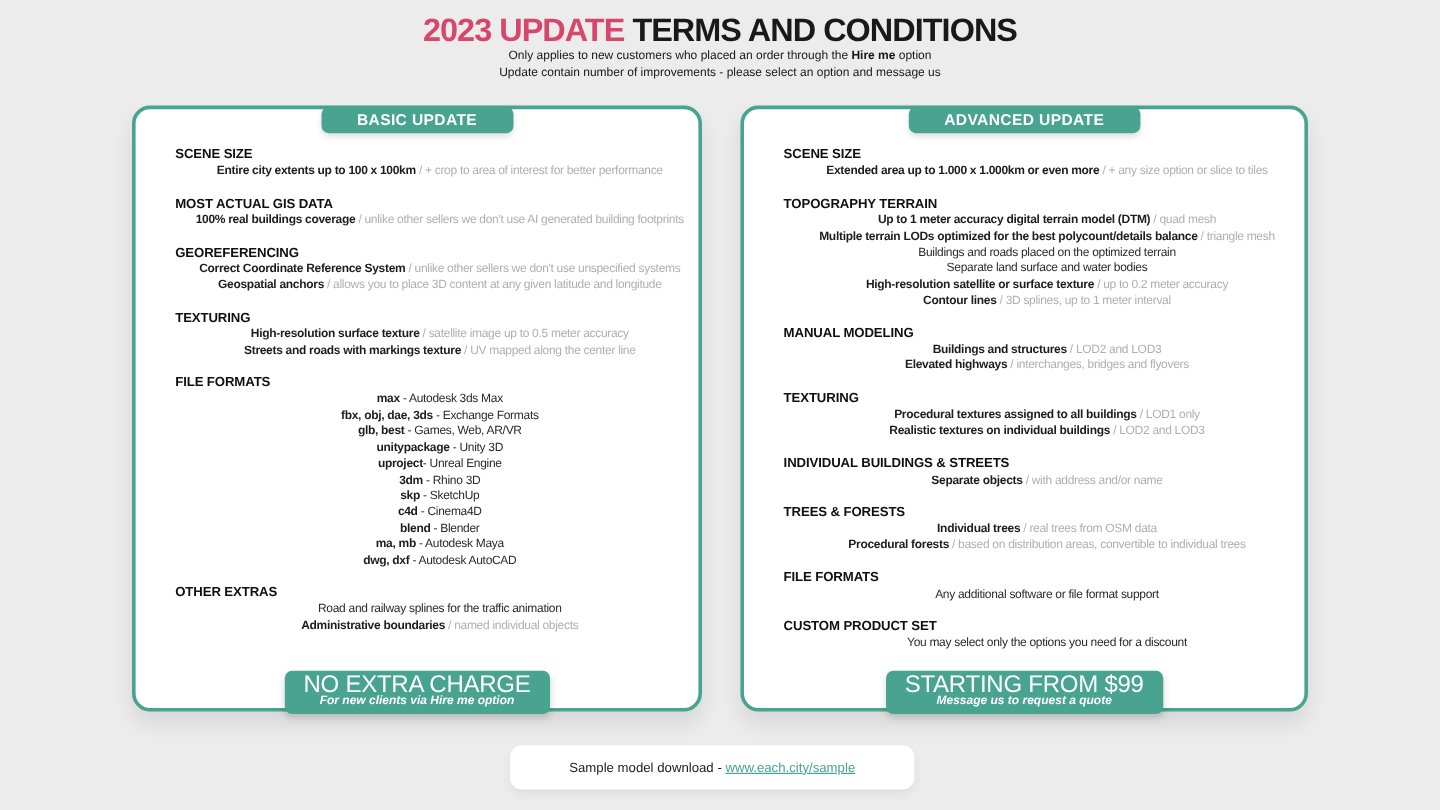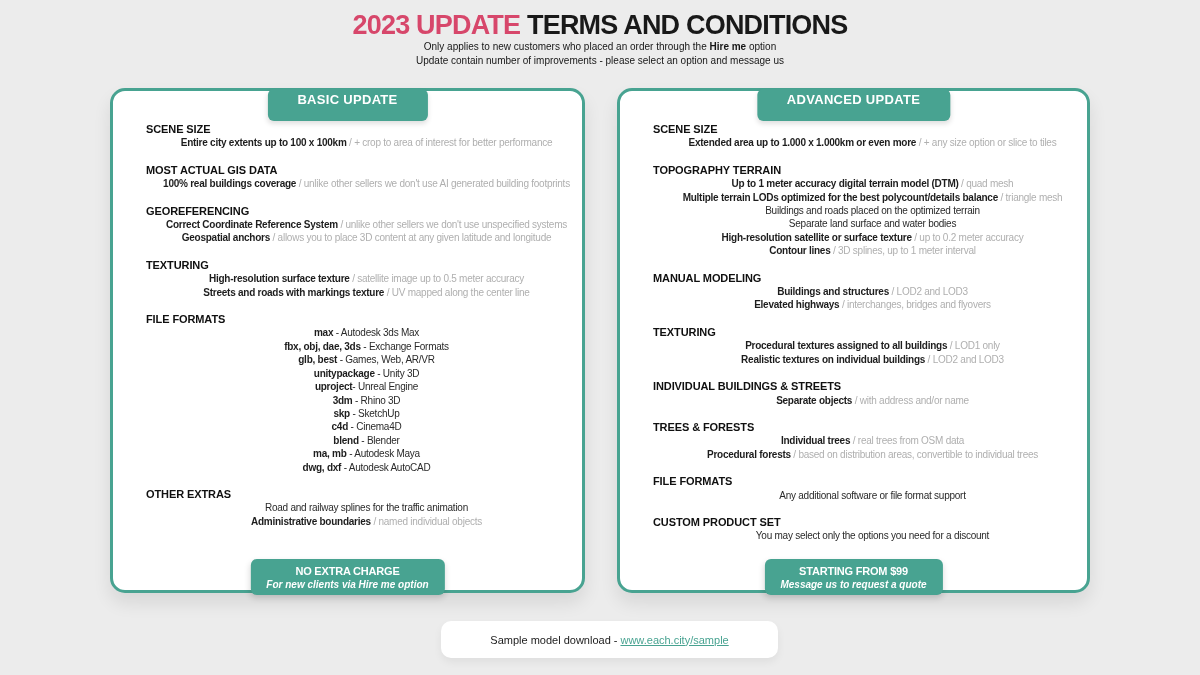--- a/index.html
+++ b/index.html
@@ -27,49 +27,49 @@
     border:3px solid var(--teal);
     border-radius:15px;
     box-shadow:0 10px 18px rgba(0,0,0,0.09);
   }
   .panel-left{left:110px; width:475px;}
   .panel-right{left:617px; width:473px;}
   .top-badge{
     position:absolute; top:-2px; left:50%; transform:translateX(-50%);
     background:var(--teal); color:#fff;
     font-weight:700; font-size:13px; line-height:22px; letter-spacing:0.3px;
-    height:32px; padding:0 30px; border-radius:6px;
+    height:22px; padding:0 30px; border-radius:6px;
     box-shadow:0 3px 5px rgba(0,0,0,0.12);
     white-space:nowrap;
   }
   .bottom-badge{
     position:absolute; bottom:-5px; left:50%; transform:translateX(-50%);
     background:var(--teal); color:#fff; text-align:center;
     padding:4px 16px 5px; border-radius:6px;
     box-shadow:0 3px 6px rgba(0,0,0,0.15);
     white-space:nowrap;
   }
-  .bb-title{font-size:11px; line-height:17px; font-weight:700; letter-spacing:-0.2px;}
+  .bb-title{font-size:20px; line-height:17px; font-weight:400; letter-spacing:-0.2px;}
   .bb-sub{font-size:10px; line-height:10px; font-weight:700;font-style:italic;}
   .panel-content{padding:32px 6px 0 33px; overflow:hidden; height:100%;}
   .section{margin-bottom:14px;}
   .section-heading{
     font-size:11px; line-height:13.4px; font-weight:700;
     letter-spacing:-0.1px; color:#101010;
   }
   .item{
     padding-left:11px; font-size:10px; line-height:13.4px;
     letter-spacing:-0.25px; white-space:nowrap;text-align:center;
   }
   .item .main{font-weight:700; color:#1d1d1d;}
   .item .note{font-weight:400; color:#2a2a2a;}
   .item .note.gray{color:var(--gray);}
   
   .footer-pill{
-    position:absolute; left:441px; top:621px; width:337px; height:37px;
+    position:absolute; left:425px; top:621px; width:337px; height:37px;
     background:#fff; border-radius:10px;
     box-shadow:0 4px 9px rgba(0,0,0,0.06);
     display:flex; align-items:center; justify-content:center;
     font-size:11px; color:#1b1b1b;
   }
   .footer-pill .link{color:var(--teal); text-decoration:underline; margin-left:3px;}
 </style>
 </head>
 <body>
 

